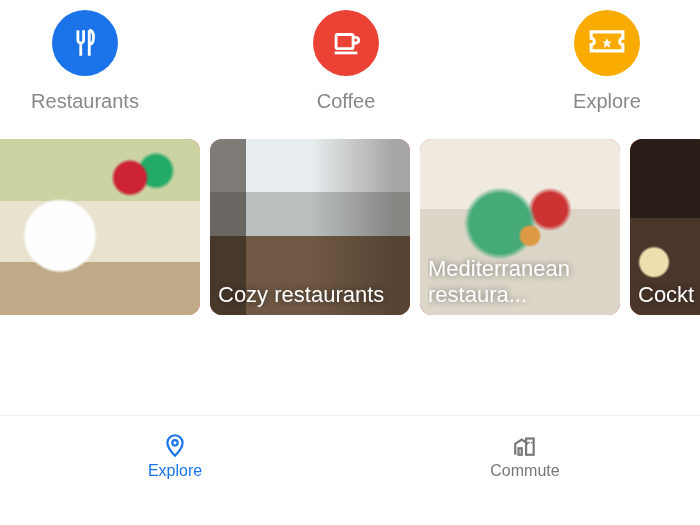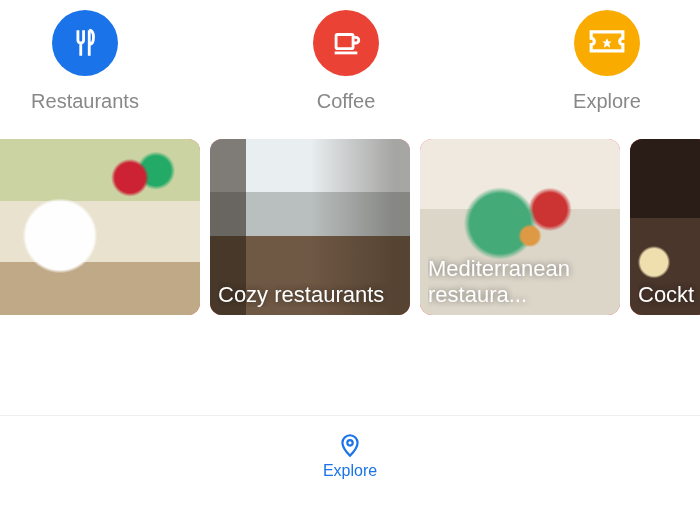--- a/index.html
+++ b/index.html
@@ -110,15 +110,27 @@
   <div class="nav">
     <div class="nav-item nav-active">
       <span>
         <svg width="26" height="26" viewBox="0 0 24 24" fill="none" stroke="#1a73e8" stroke-width="2">
           <path d="M12 22s7-7 7-12a7 7 0 1 0-14 0c0 5 7 12 7 12z"></path>
           <circle cx="12" cy="10" r="2.5" fill="#fff"></circle>
         </svg>
       </span>
       <span class="nav-label">Explore</span>
     </div>
+    <div class="nav-item nav-inactive">
+      <span>
+        <svg width="26" height="26" viewBox="0 0 24 24" fill="none" stroke="#777" stroke-width="2">
+          <path d="M3 21V11l6-4 6 4"></path>
+          <rect x="13" y="6" width="7" height="15"></rect>
+          <rect x="15" y="9" width="1.5" height="1.5" fill="#777" stroke="none"></rect>
+          <rect x="17.5" y="9" width="1.5" height="1.5" fill="#777" stroke="none"></rect>
+          <rect x="6" y="15" width="3" height="6"></rect>
+        </svg>
+      </span>
+      <span class="nav-label">Commute</span>
+    </div>
   </div>
 
 </div>
 
 </body></html>

